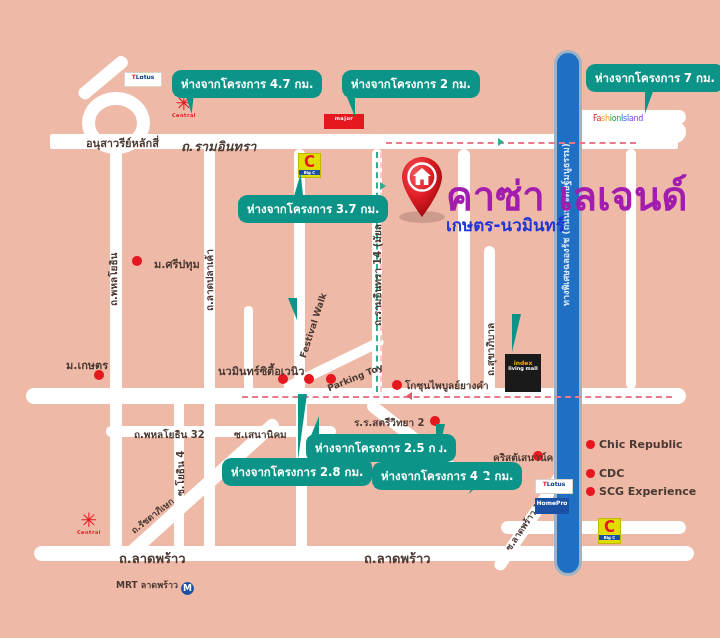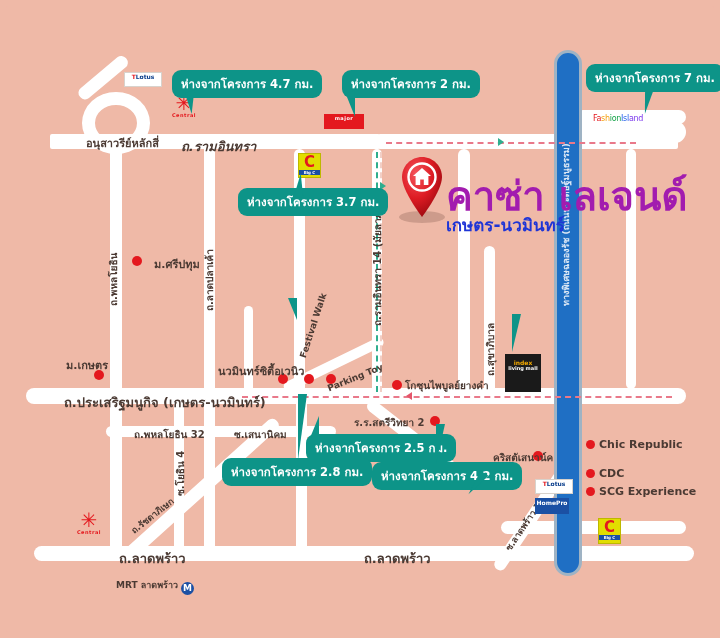--- a/index.html
+++ b/index.html
@@ -112,21 +112,20 @@
     <div class="dashline" style="left:380px;top:136px;width:250px;"></div>
     <div class="dashline" style="left:236px;top:390px;width:430px;"></div>
     <div class="dashgreen" style="left:370px;top:146px;height:240px;"></div>
     <div class="dashgrey" style="left:374px;top:146px;height:240px;"></div>
     <div class="arrowg" style="left:374px;top:176px;"></div>
     <div class="arrowr" style="left:366px;top:200px;"></div>
     <div class="arrowr" style="left:400px;top:386px;"></div>
     <div class="arrowg" style="left:492px;top:132px;"></div>
 
     <div class="rdlabel" style="left:175px;top:130px;font-style:italic;">ถ.รามอินทรา</div>
-    <div class="rdlabel" style="left:58px;top:386px;">ถ.ประเสริฐมนูกิจ (เกษตร-นวมินทร์)</div>
     <div class="rdlabel sm" style="left:128px;top:421px;">ถ.พหลโยธิน 32</div>
     <div class="rdlabel sm" style="left:228px;top:421px;">ซ.เสนานิคม</div>
     <div class="rdlabel" style="left:113px;top:542px;">ถ.ลาดพร้าว</div>
     <div class="rdlabel" style="left:358px;top:542px;">ถ.ลาดพร้าว</div>
     <div class="rdlabel sm vert" style="left:100px;top:300px;transform:rotate(-90deg);">ถ.พหลโยธิน</div>
     <div class="rdlabel sm vert" style="left:196px;top:305px;transform:rotate(-90deg);">ถ.ลาดปลาเค้า</div>
     <div class="rdlabel sm vert" style="left:364px;top:320px;transform:rotate(-90deg);">ถ.รามอินทรา 14 (มัยลาภ)</div>
     <div class="rdlabel sm vert" style="left:167px;top:490px;transform:rotate(-90deg);">ซ.โยธิน 4</div>
     <div class="rdlabel sm vert" style="left:477px;top:370px;transform:rotate(-90deg);">ถ.สุขาภิบาล</div>
     <div class="rdlabel xs vert" style="left:122px;top:520px;transform:rotate(-38deg);">ถ.รัชดาภิเษก</div>
@@ -194,21 +193,21 @@
 
     <div class="callout" style="left:166px;top:64px;">ห่างจากโครงการ 4.7 กม.</div>
     <div class="tail" style="left:182px;top:85px;border-left:10px solid #0d9488;border-bottom:22px solid transparent;transform:rotate(-18deg);"></div>
 
     <div class="callout" style="left:336px;top:64px;">ห่างจากโครงการ 2 กม.</div>
     <div class="tail" style="left:344px;top:85px;border-left:10px solid #0d9488;border-bottom:25px solid transparent;transform:rotate(-22deg);"></div>
 
     <div class="callout" style="left:580px;top:58px;">ห่างจากโครงการ 7 กม.</div>
     <div class="tail" style="left:634px;top:79px;border-right:10px solid #0d9488;border-bottom:28px solid transparent;transform:rotate(20deg);"></div>
 
-    <div class="callout" style="left:232px;top:182px;">ห่างจากโครงการ 3.7 กม.</div>
+    <div class="callout" style="left:232px;top:189px;">ห่างจากโครงการ 3.7 กม.</div>
     <div class="tail" style="left:286px;top:168px;border-right:10px solid #0d9488;border-top:24px solid transparent;transform:rotate(-6deg);"></div>
 
     <div class="tail" style="left:282px;top:292px;border-right:9px solid #0d9488;border-bottom:22px solid transparent;"></div>
 
     <div class="tail" style="left:506px;top:308px;border-left:9px solid #0d9488;border-bottom:38px solid transparent;"></div>
 
     <div class="callout" style="left:300px;top:428px;">ห่างจากโครงการ 2.5 กม.</div>
     <div class="tail" style="left:304px;top:410px;border-right:9px solid #0d9488;border-top:22px solid transparent;"></div>
 
     <div class="callout" style="left:216px;top:452px;">ห่างจากโครงการ 2.8 กม.</div>

